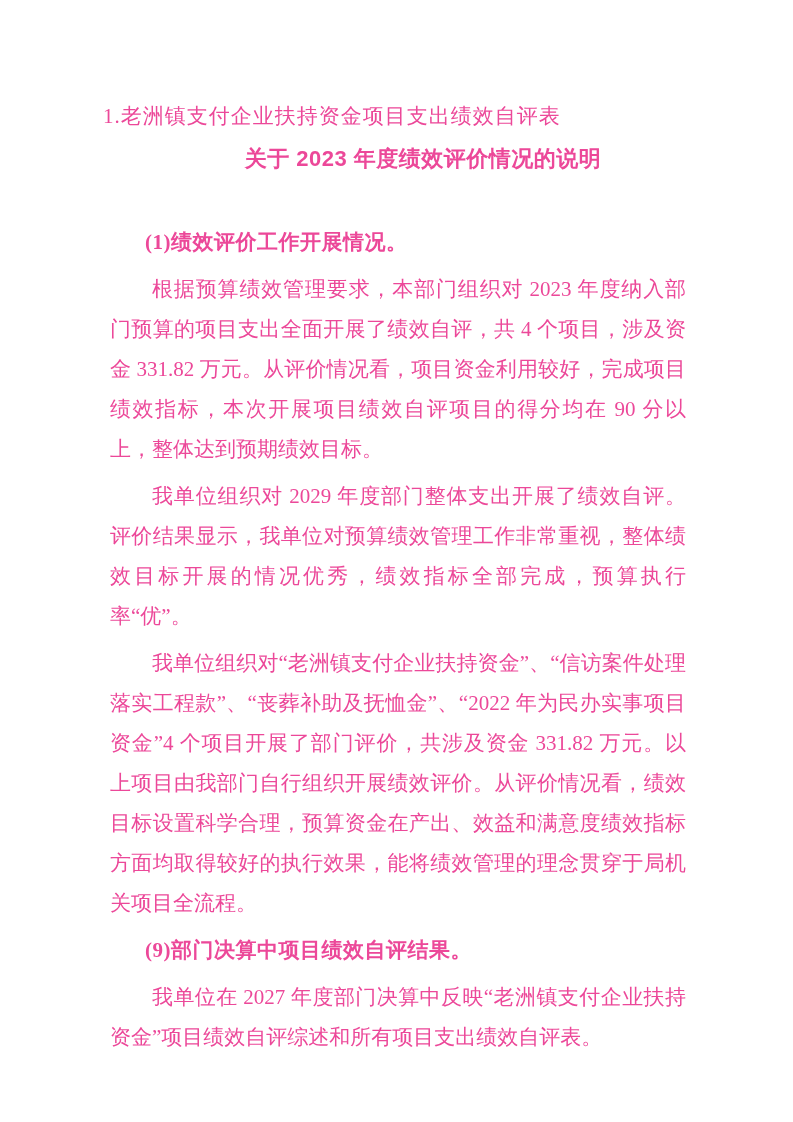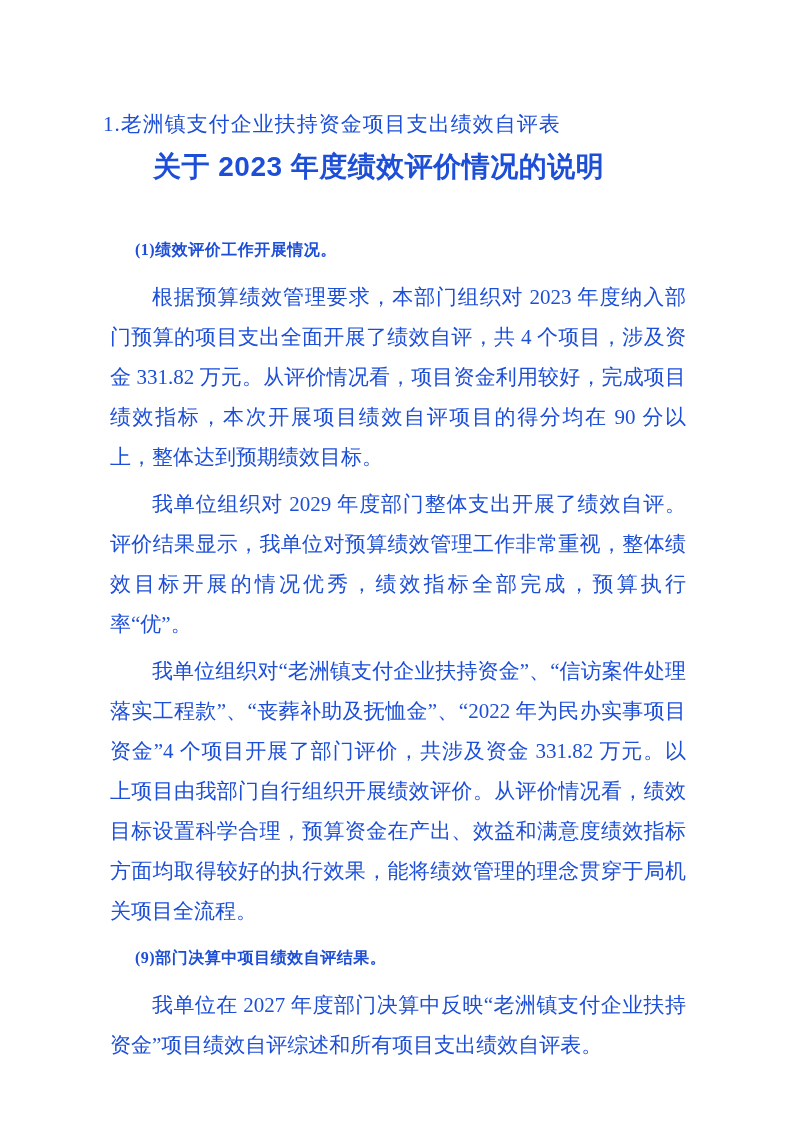--- a/index.html
+++ b/index.html
@@ -10,52 +10,53 @@
   .page {
     position: relative;
     width: 793px;
     height: 1122px;
     background: #ffffff;
     overflow: hidden;
   }
   .content {
     position: absolute;
     left: 103px;
-    top: 104px;
+    top: 96px;
     width: 590px;
-    color: #1d4ed8;
+    color: #ec4899;
     font-family: "Liberation Serif", "DejaVu Serif", serif;
     font-size: 21px;
     line-height: 40px;
     text-align: justify;
   }
   .attachment-title {
     margin: 0;
     font-size: 21px;
     font-weight: 400;
     letter-spacing: 1px;
     text-align: left;
     line-height: 40px;
     white-space: nowrap;
   }
   .main-title {
     margin: 0;
     font-family: "Liberation Sans", "DejaVu Sans", sans-serif;
     font-weight: 700;
-    font-size: 28px;
+    font-size: 22px;
     line-height: 46px;
+    text-align: center;
     padding-left: 50px;
     letter-spacing: 0.5px;
   }
   .blank-line {
     height: 40px;
   }
   .section-heading {
     margin: 0;
-    font-size: 16px;
+    font-size: 21px;
     font-weight: 700;
     text-indent: 2em;
     line-height: 40px;
     text-align: left;
     letter-spacing: 0.5px;
   }
   .body-para {
     margin: 7px;
     text-indent: 2em;
     line-height: 40px;

